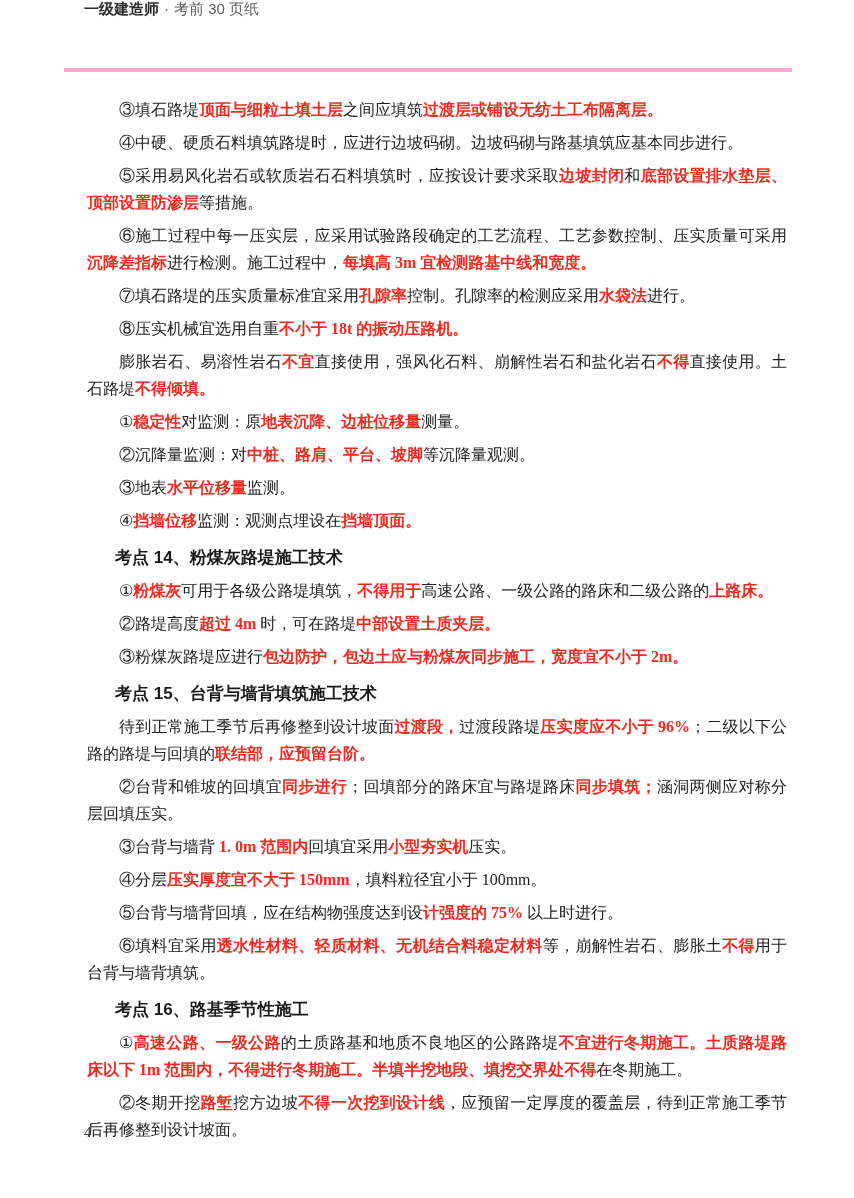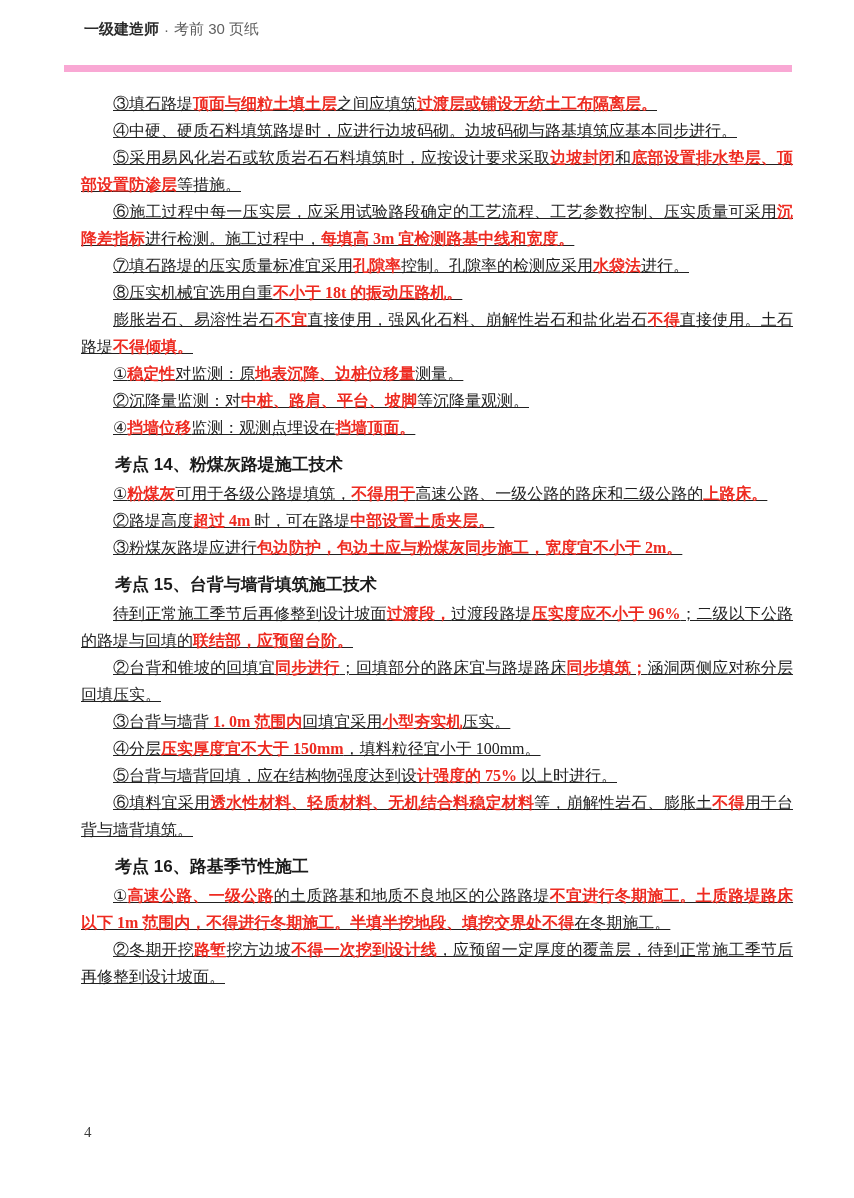--- a/index.html
+++ b/index.html
@@ -5,33 +5,33 @@
   :root { --red:#ee2b21; --ink:#212121; }
   html,body { margin:0; padding:0; background:#ffffff; }
   .page {
     position:relative; width:854px; height:1198px;
     background:#ffffff; overflow:hidden;
     font-family:"Liberation Serif", serif;
     color:var(--ink);
   }
   .header {
     position:absolute; left:64px; right:62px; top:0; height:72px;
-    display:flex; align-items:center; padding:0 0 7px 20px;
-    border-bottom:7px solid #f9a8d4;
+    display:flex; align-items:flex-start; padding:0 0 7px 20px;
+    border-bottom:4px solid #f9a8d4;
     font-family:"Liberation Sans", sans-serif; font-size:15px;
     box-sizing:border-box;
   }
   .header .brand { font-weight:bold; color:#2b2b2b; }
   .header .sep { color:#5f5f5f; margin:0 5px; }
   .header .subtitle { color:#5f5f5f; }
   .body-text {
     position:absolute; left:81px; top:90px; width:712px;
     font-size:16px; line-height:27px; text-align:justify;
   }
-  .body-text p { margin:0; text-indent:2em;text-decoration:underline; }
+  .body-text p { margin:6px; text-indent:2em; }
   .body-text h2 {
     font-family:"Liberation Sans", sans-serif;
     font-size:17px; line-height:27px; font-weight:bold;
     color:#1a1a1a; margin:10px 0 2px; text-indent:2em;
   }
   .red { color:var(--red); font-weight:bold; }
   .page-number {
     position:absolute; left:84px; top:1124px;
     font-size:15px; color:#3c3c3c;
     font-family:"Liberation Serif", serif;
@@ -50,20 +50,21 @@
   <main class="body-text">
       <p><span>③填石路堤</span><span class="red">顶面与细粒土填土层</span><span>之间应填筑</span><span class="red">过渡层或铺设无纺土工布隔离层。</span></p>
       <p><span>④中硬、硬质石料填筑路堤时，应进行边坡码砌。边坡码砌与路基填筑应基本同步进行。</span></p>
       <p><span>⑤采用易风化岩石或软质岩石石料填筑时，应按设计要求采取</span><span class="red">边坡封闭</span><span>和</span><span class="red">底部设置排水垫层、顶部设置防渗层</span><span>等措施。</span></p>
       <p><span>⑥施工过程中每一压实层，应采用试验路段确定的工艺流程、工艺参数控制、压实质量可采用</span><span class="red">沉降差指标</span><span>进行检测。施工过程中，</span><span class="red">每填高 3m 宜检测路基中线和宽度。</span></p>
       <p><span>⑦填石路堤的压实质量标准宜采用</span><span class="red">孔隙率</span><span>控制。孔隙率的检测应采用</span><span class="red">水袋法</span><span>进行。</span></p>
       <p><span>⑧压实机械宜选用自重</span><span class="red">不小于 18t 的振动压路机。</span></p>
       <p><span>膨胀岩石、易溶性岩石</span><span class="red">不宜</span><span>直接使用，强风化石料、崩解性岩石和盐化岩石</span><span class="red">不得</span><span>直接使用。土石路堤</span><span class="red">不得倾填。</span></p>
       <p><span>①</span><span class="red">稳定性</span><span>对监测：原</span><span class="red">地表沉降、边桩位移量</span><span>测量。</span></p>
       <p><span>②沉降量监测：对</span><span class="red">中桩、路肩、平台、坡脚</span><span>等沉降量观测。</span></p>
+      <p><span>③地表</span><span class="red">水平位移量</span><span>监测。</span></p>
       <p><span>④</span><span class="red">挡墙位移</span><span>监测：观测点埋设在</span><span class="red">挡墙顶面。</span></p>
       <h2>考点 14、粉煤灰路堤施工技术</h2>
       <p><span>①</span><span class="red">粉煤灰</span><span>可用于各级公路堤填筑，</span><span class="red">不得用于</span><span>高速公路、一级公路的路床和二级公路的</span><span class="red">上路床。</span></p>
       <p><span>②路堤高度</span><span class="red">超过 4m</span><span> 时，可在路堤</span><span class="red">中部设置土质夹层。</span></p>
       <p><span>③粉煤灰路堤应进行</span><span class="red">包边防护，包边土应与粉煤灰同步施工，宽度宜不小于 2m。</span></p>
       <h2>考点 15、台背与墙背填筑施工技术</h2>
       <p><span>待到正常施工季节后再修整到设计坡面</span><span class="red">过渡段，</span><span>过渡段路堤</span><span class="red">压实度应不小于 96%</span><span>；二级以下公路的路堤与回填的</span><span class="red">联结部，应预留台阶。</span></p>
       <p><span>②台背和锥坡的回填宜</span><span class="red">同步进行</span><span>；回填部分的路床宜与路堤路床</span><span class="red">同步填筑；</span><span>涵洞两侧应对称分层回填压实。</span></p>
       <p><span>③台背与墙背 </span><span class="red">1. 0m 范围内</span><span>回填宜采用</span><span class="red">小型夯实机</span><span>压实。</span></p>
       <p><span>④分层</span><span class="red">压实厚度宜不大于 150mm</span><span>，填料粒径宜小于 100mm。</span></p>

